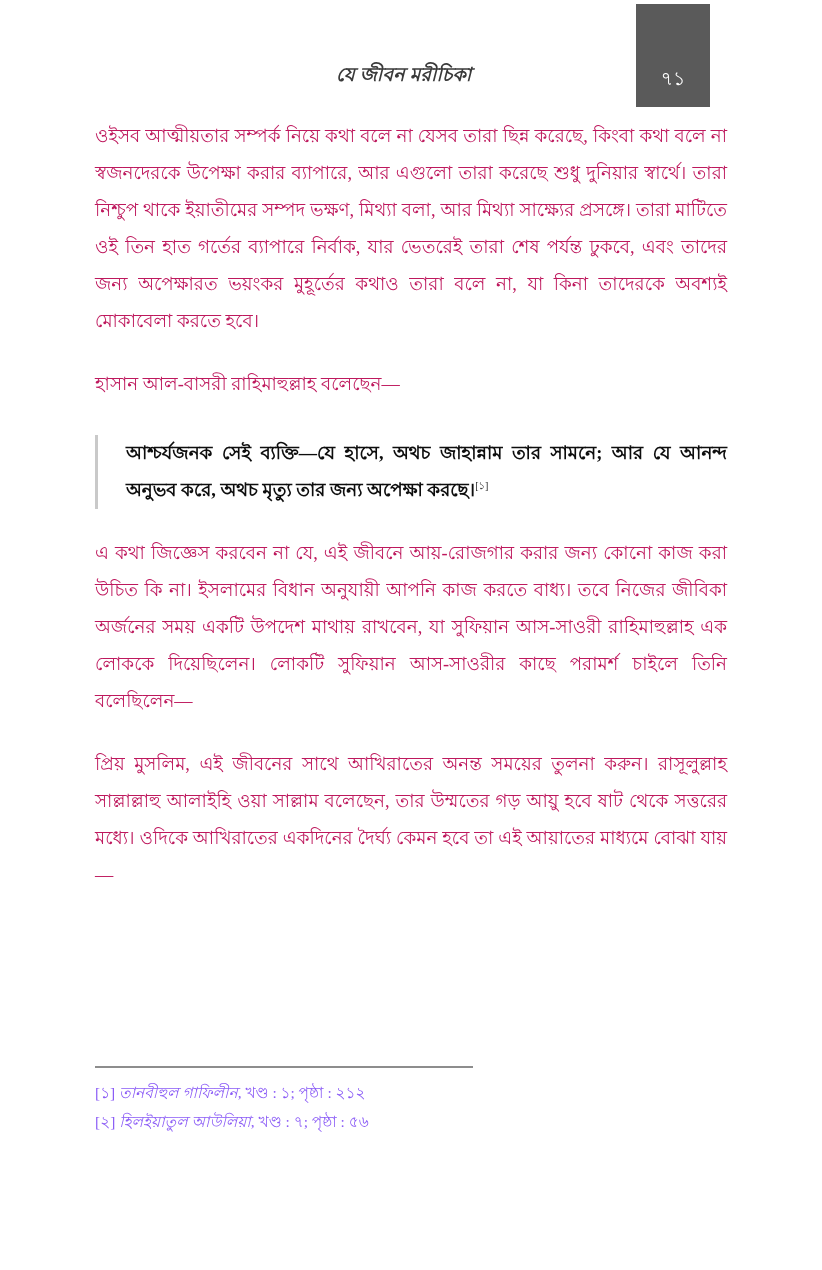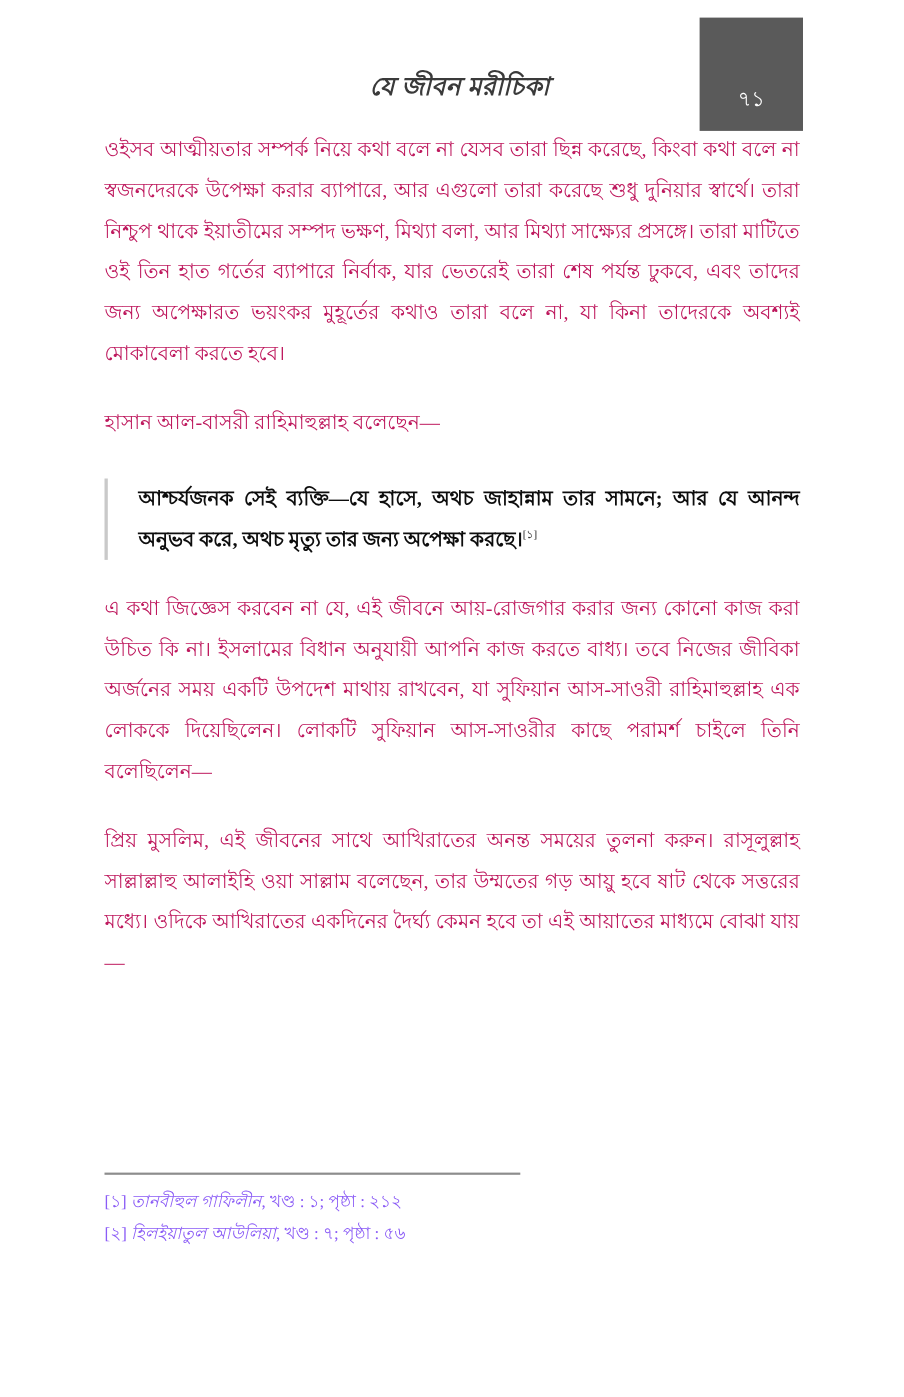--- a/index.html
+++ b/index.html
@@ -22,32 +22,32 @@
     position: absolute;
     top: 0;
     left: 0;
     width: 822px;
     height: 106px;
   }
   .header-title {
     position: absolute;
     left: 336px;
     top: 60px;
-    font-size: 23px;
+    font-size: 19px;
     font-style: italic;
     font-weight: 600;
     color: #3a3a3a;
     letter-spacing: 0.2px;
     white-space: nowrap;
   }
   .page-number-box {
     position: absolute;
     left: 636px;
-    top: 16px;
-    width: 94px;
+    top: 4px;
+    width: 74px;
     height: 103px;
     background: #5a5a5a;
     display: flex;
     align-items: flex-end;
     justify-content: center;
   }
   .page-number-text {
     color: #ffffff;
     font-size: 19px;
     font-weight: 500;

